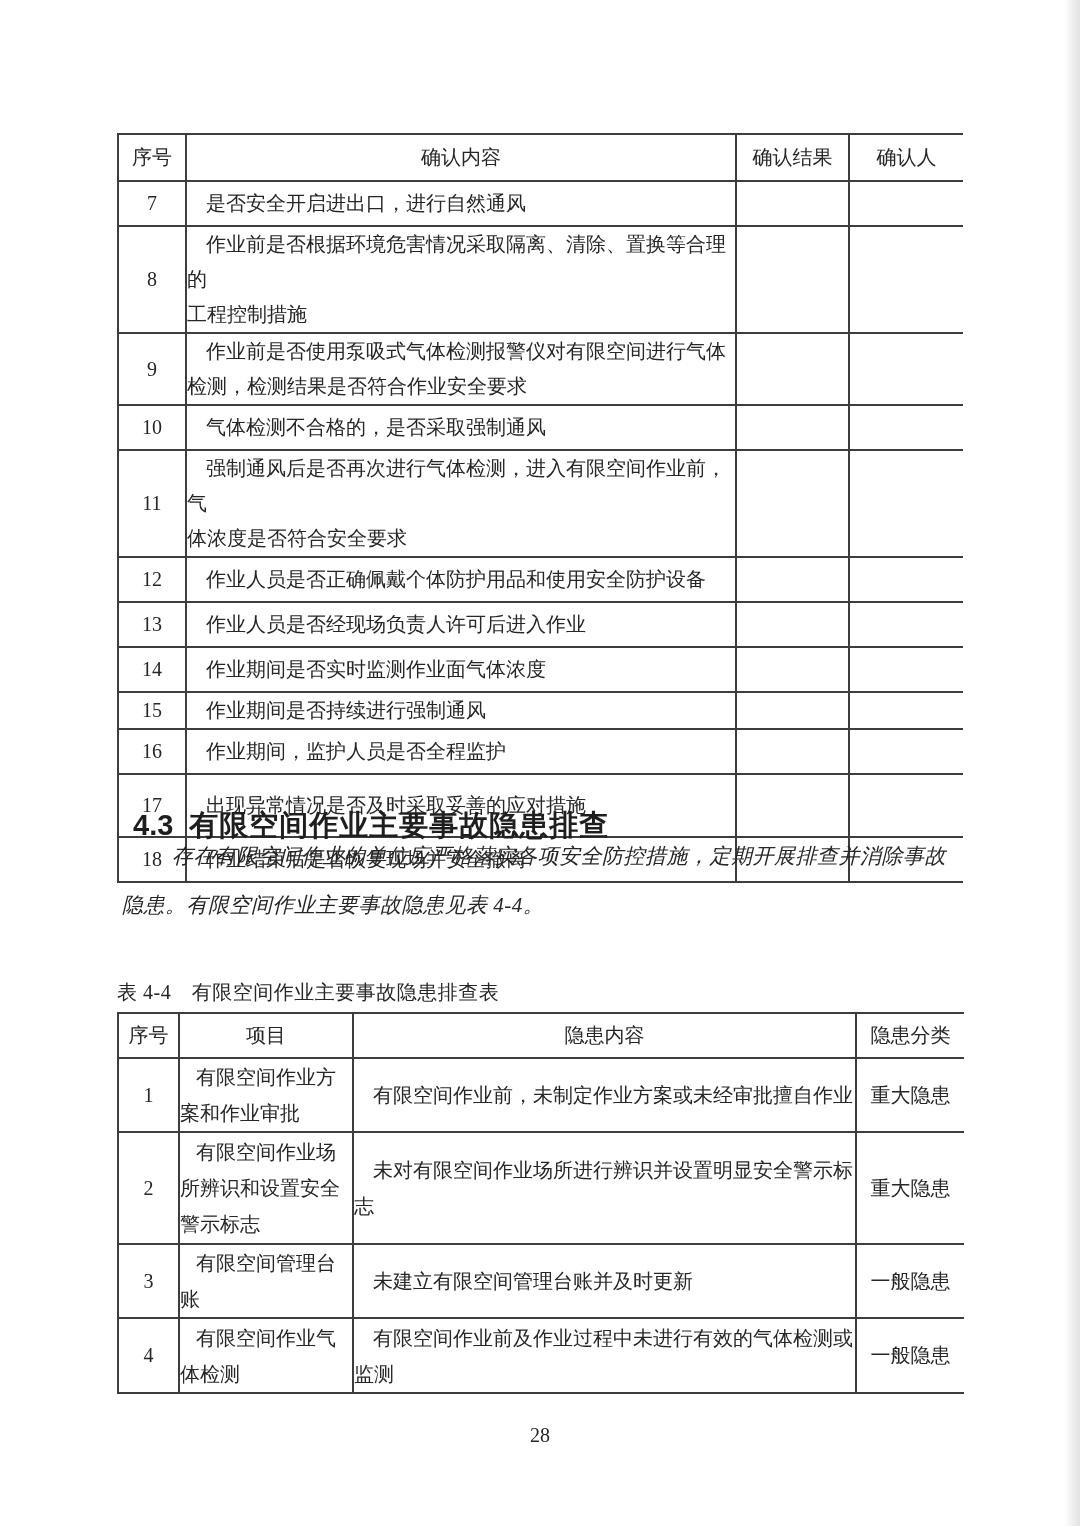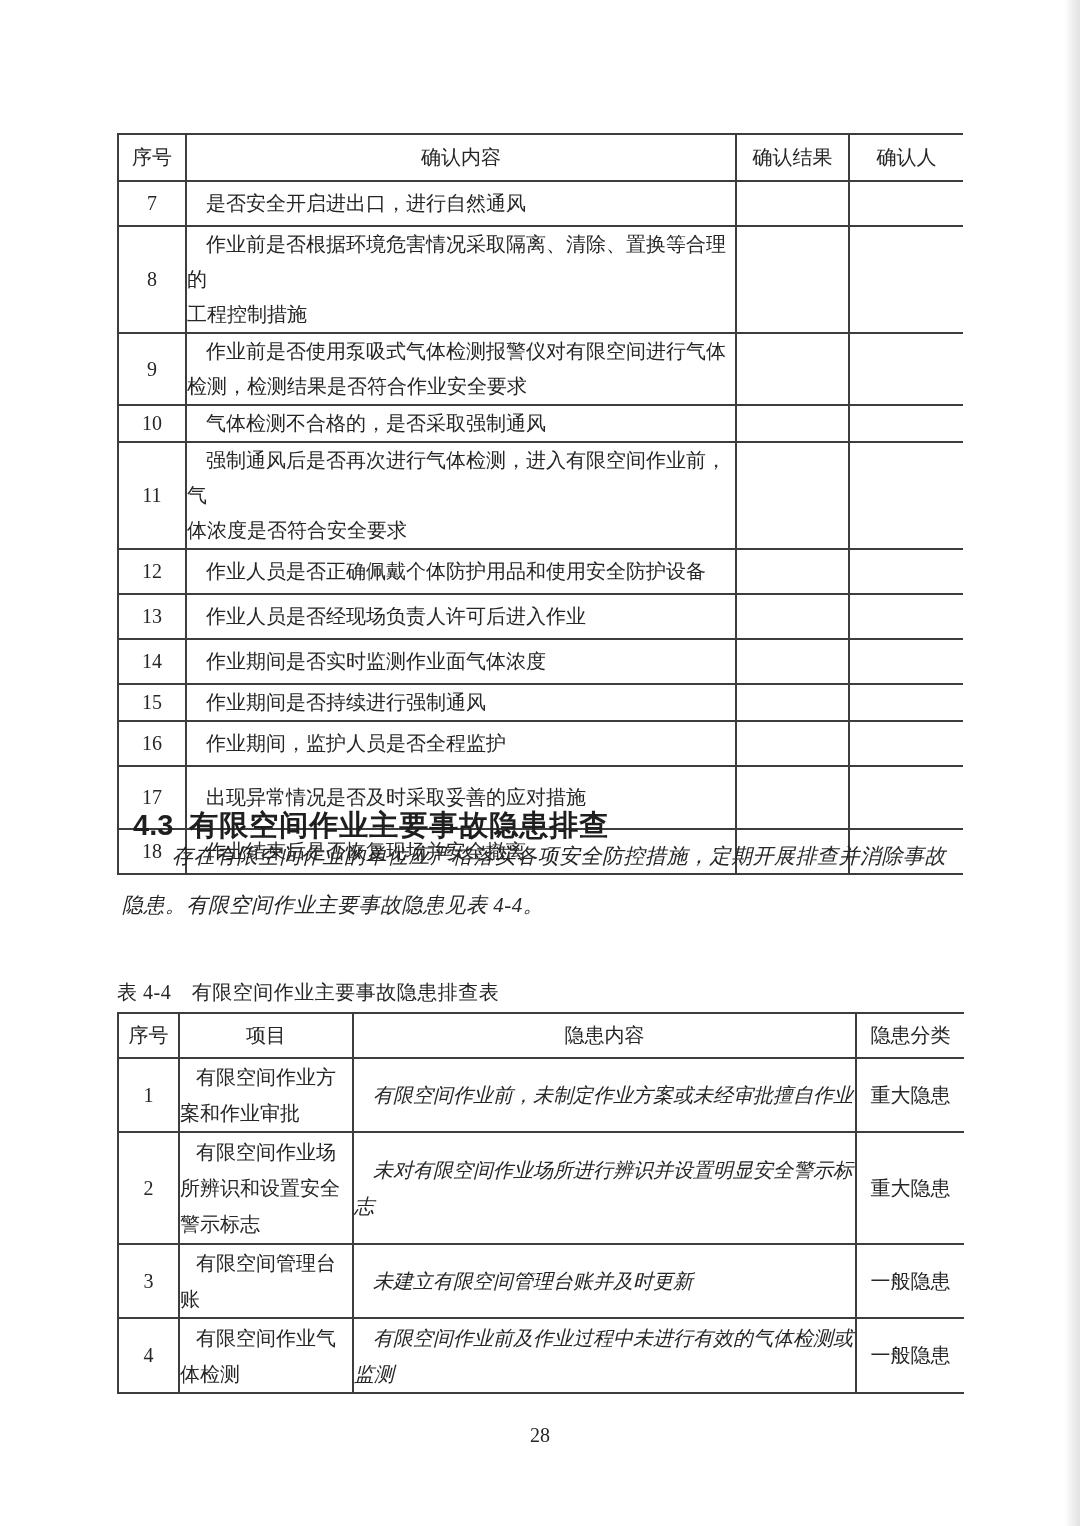--- a/index.html
+++ b/index.html
@@ -29,21 +29,21 @@
   .content-cell {
     padding:0 6px 0 11px; text-indent:19px;
     white-space:pre-line; line-height:35px;margin-top:10px;
   }
   .item-cell {
     padding:0 0 0 8px; text-indent:16px;
     white-space:pre-line; line-height:36px;
   }
   .hazard-cell {
     padding:0 4px 0 11px; text-indent:19px;
-    white-space:pre-line; line-height:36px;font-style:italic;
+    white-space:pre-line; line-height:36px;
   }
 
   .section-heading {
     position:absolute; left:133px; top:806px;
     font-family:"Liberation Sans","DejaVu Sans",sans-serif;
     font-size:29px; font-weight:bold; color:#1e1e1e;
     letter-spacing:1px; white-space:nowrap;
   }
   .section-heading .num {
     font-family:Liberation Sans, sans-serif;
@@ -97,21 +97,21 @@
         <td></td>
         <td></td>
       </tr>
       <tr style="height:70px">
         <td class="center">9</td>
         <td class="content-cell">作业前是否使用泵吸式气体检测报警仪对有限空间进行气体
 检测，检测结果是否符合作业安全要求</td>
         <td></td>
         <td></td>
       </tr>
-      <tr style="height:37px">
+      <tr style="height:45px">
         <td class="center">10</td>
         <td class="content-cell">气体检测不合格的，是否采取强制通风</td>
         <td></td>
         <td></td>
       </tr>
       <tr style="height:70px">
         <td class="center">11</td>
         <td class="content-cell">强制通风后是否再次进行气体检测，进入有限空间作业前，气
 体浓度是否符合安全要求</td>
         <td></td>

